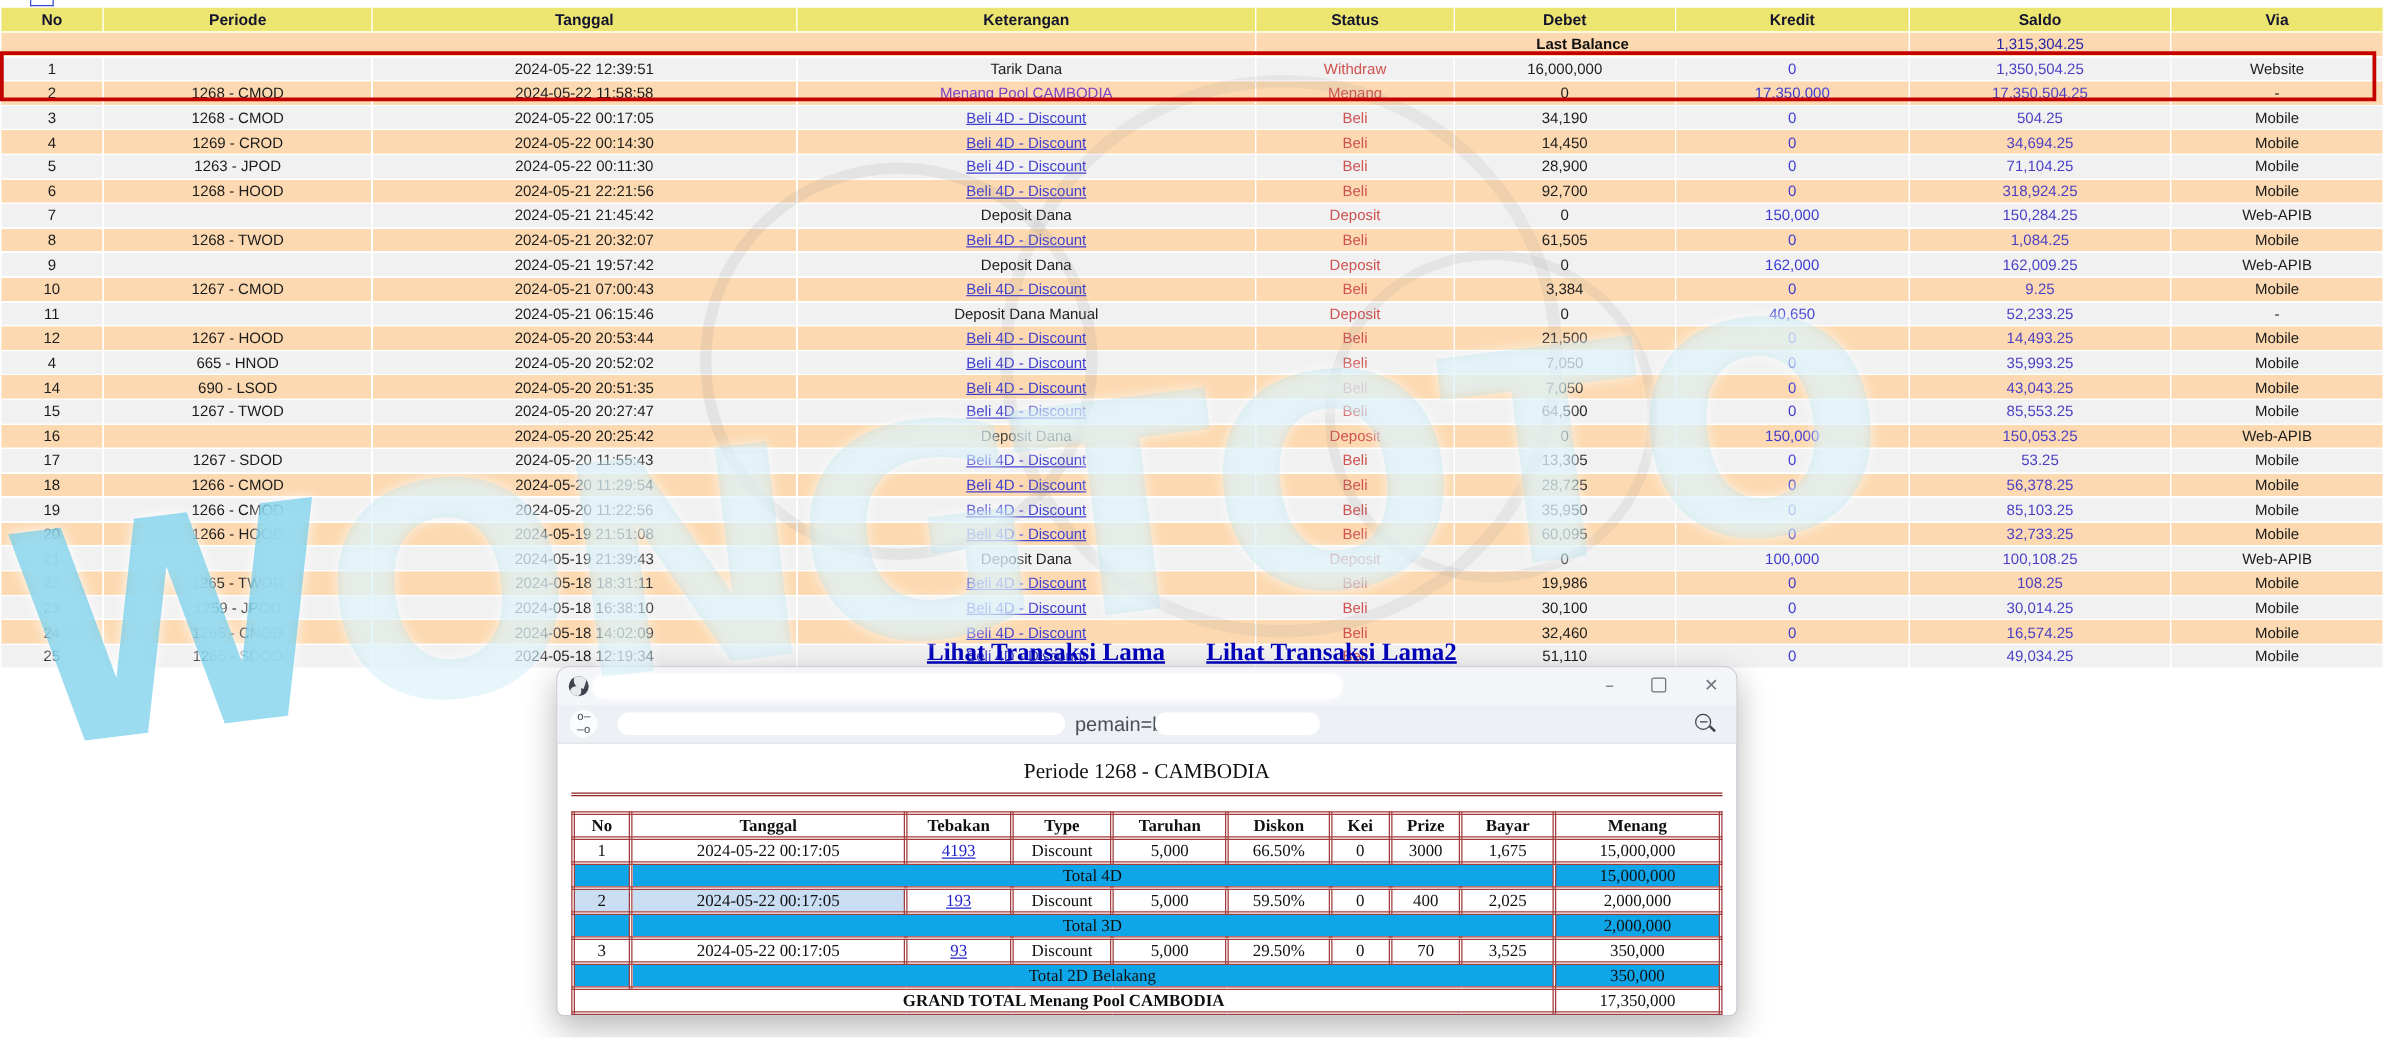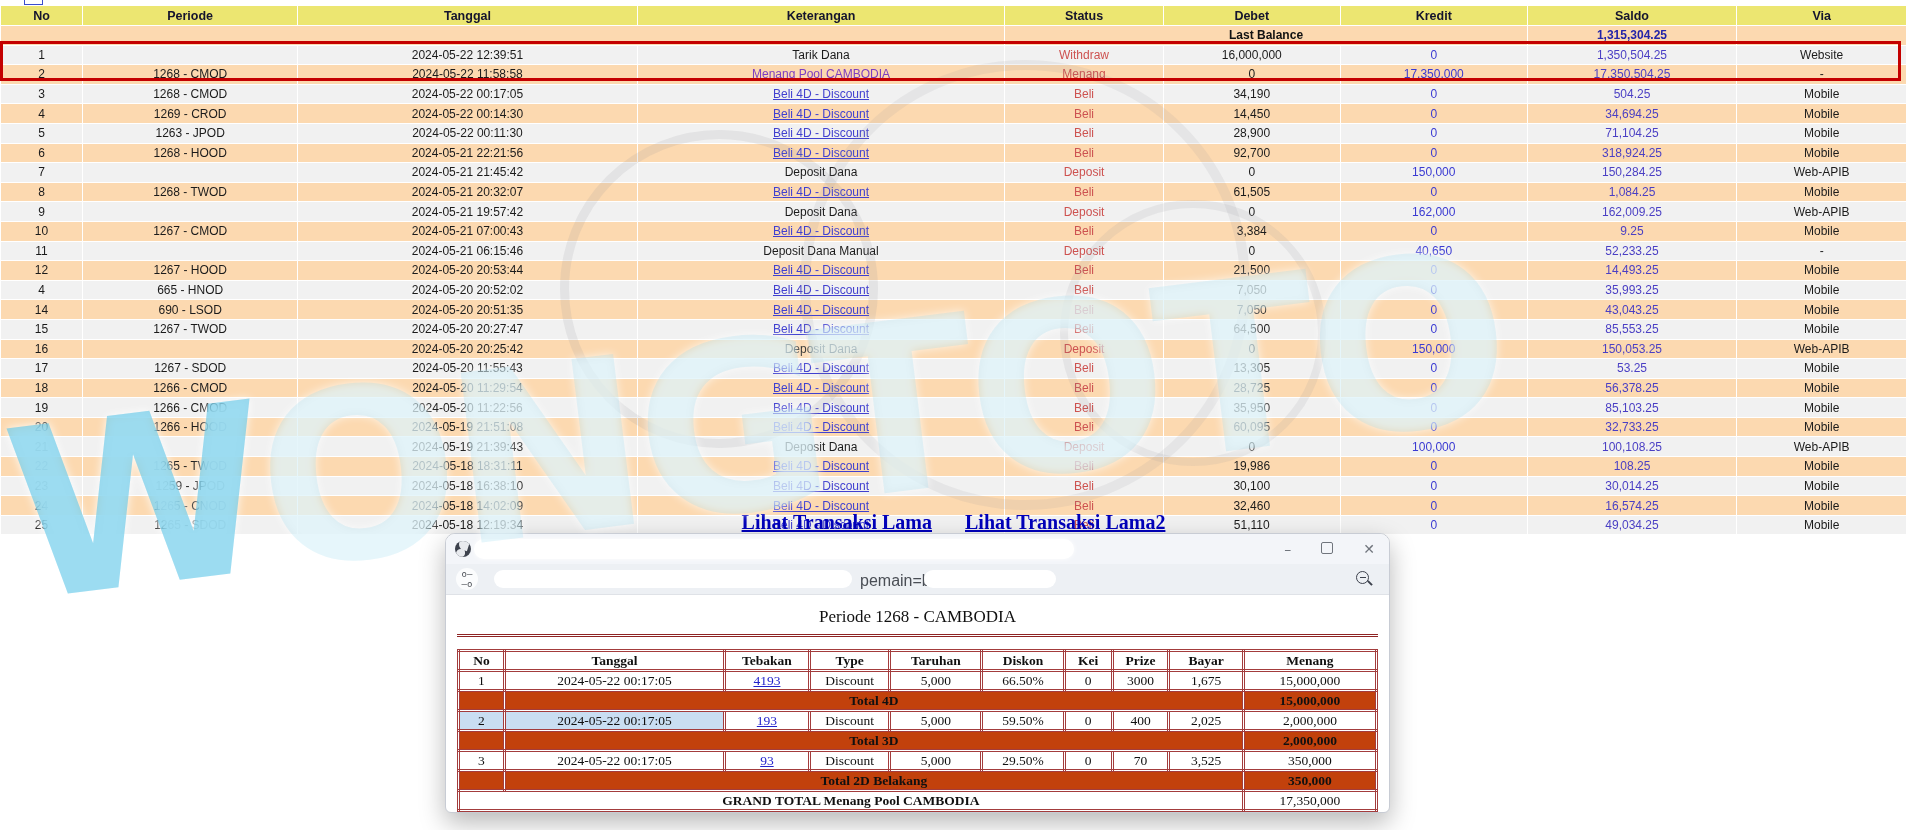--- a/index.html
+++ b/index.html
@@ -14,21 +14,21 @@
   .main-table{position:absolute;top:5px;left:0;width:1907px;border-collapse:collapse;
     table-layout:fixed;font-size:12px;color:#1b1b1b;text-align:center;z-index:1;}
   .main-table th{background:#ece671;color:#14142e;font-weight:bold;height:19px;
     border:1px solid #ffffff;font-size:12.5px;padding:0 2px;}
   .main-table td{height:18.6px;border:1px solid #ffffff;padding:0 3px;
     white-space:nowrap;overflow:hidden;}
   .row-odd td{background:#f1f1f1;}
   .row-even td{background:#fcd9b0;}
   .lb-row td{background:#fcd9b0;}
   .lb-label{font-weight:bold;color:#111;}
-  .lb-value{font-weight:bold;color:#2323a8;}
+  .lb-value{font-weight:normal;color:#2323a8;}
   .st{color:#cd5250;}
   .kr{color:#3a3ad2;}
   .sa{color:#4a3fc4;}
   .ket-link{color:#4040d0;}
   .ket-link.visited{color:#7d3fc1;}
   
   .red-box{position:absolute;left:0;top:41px;width:1901px;height:40px;
     border:3px solid #c40000;box-sizing:border-box;z-index:8;pointer-events:none;}
   
   .footer-links{position:absolute;top:511px;left:0;width:1907px;text-align:center;
@@ -73,21 +73,21 @@
   .magnifier-icon .handle{position:absolute;left:12px;top:12px;width:6px;height:1.8px;background:#3d424d;transform:rotate(45deg);}
   
   .popup-content{padding:7px 11px 4px;font-family:"Liberation Serif",serif;}
   .popup-title{text-align:center;font-size:17px;color:#101010;margin:5px 0 7px;}
   .popup-rule{border:none;border-top:3px double #8f2424;margin:0 0 12px;}
   .popup-table{width:100%;border-collapse:collapse;table-layout:fixed;
     font-family:"Liberation Serif",serif;font-size:13.5px;text-align:center;color:#101010;}
   .popup-table th,.popup-table td{border:3px double #a33c3c;padding:1px 3px;height:15px;
     line-height:15px;white-space:nowrap;overflow:hidden;}
   .popup-table th{font-weight:bold;}
-  .tot{background:#c2410c;font-weight:bold;}
+  .tot{background:#0ea5e9;}
   .sel{background:#c9def2;}
   .teb-link{color:#2222cc;text-decoration:underline;}
   .grand-label{font-weight:bold;}
 </style>
 </head>
 <body>
 
 <div class="corner-artifact"></div>
 
 <table class="main-table">

